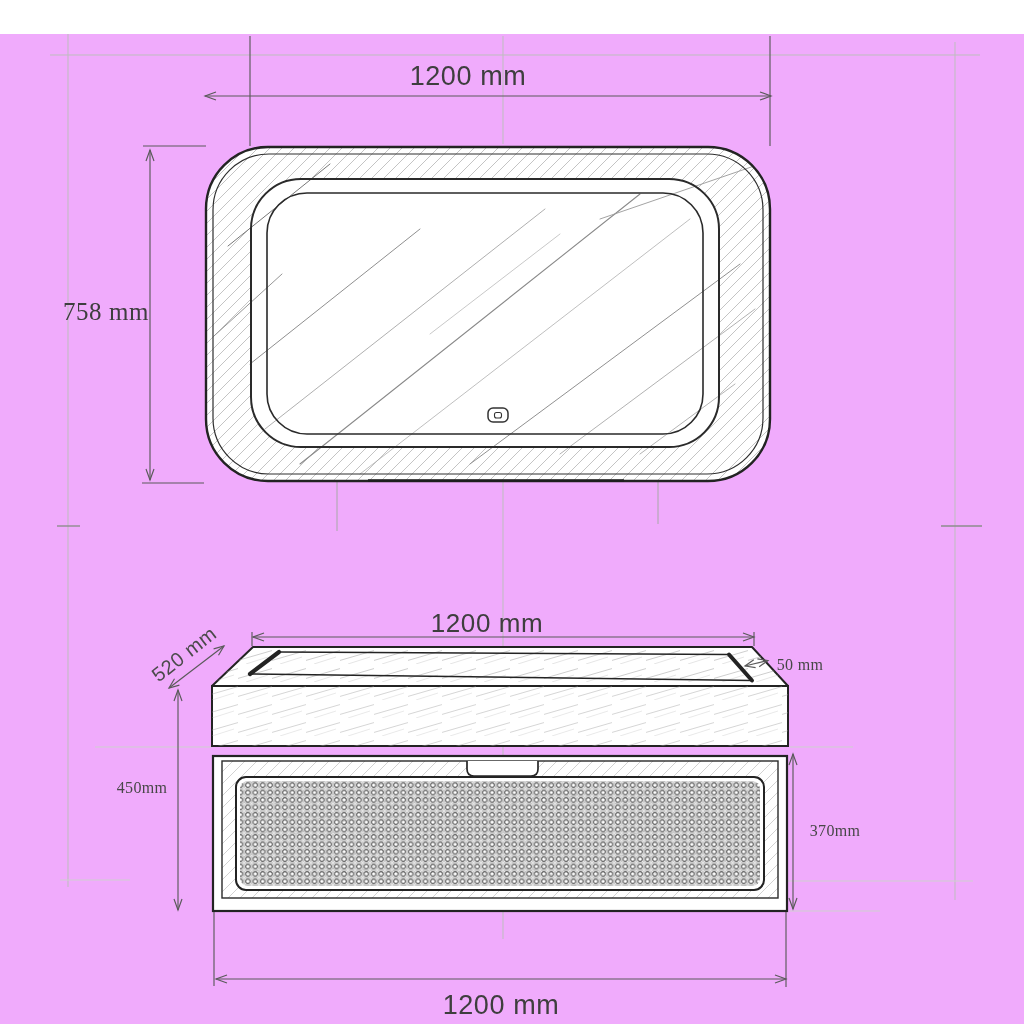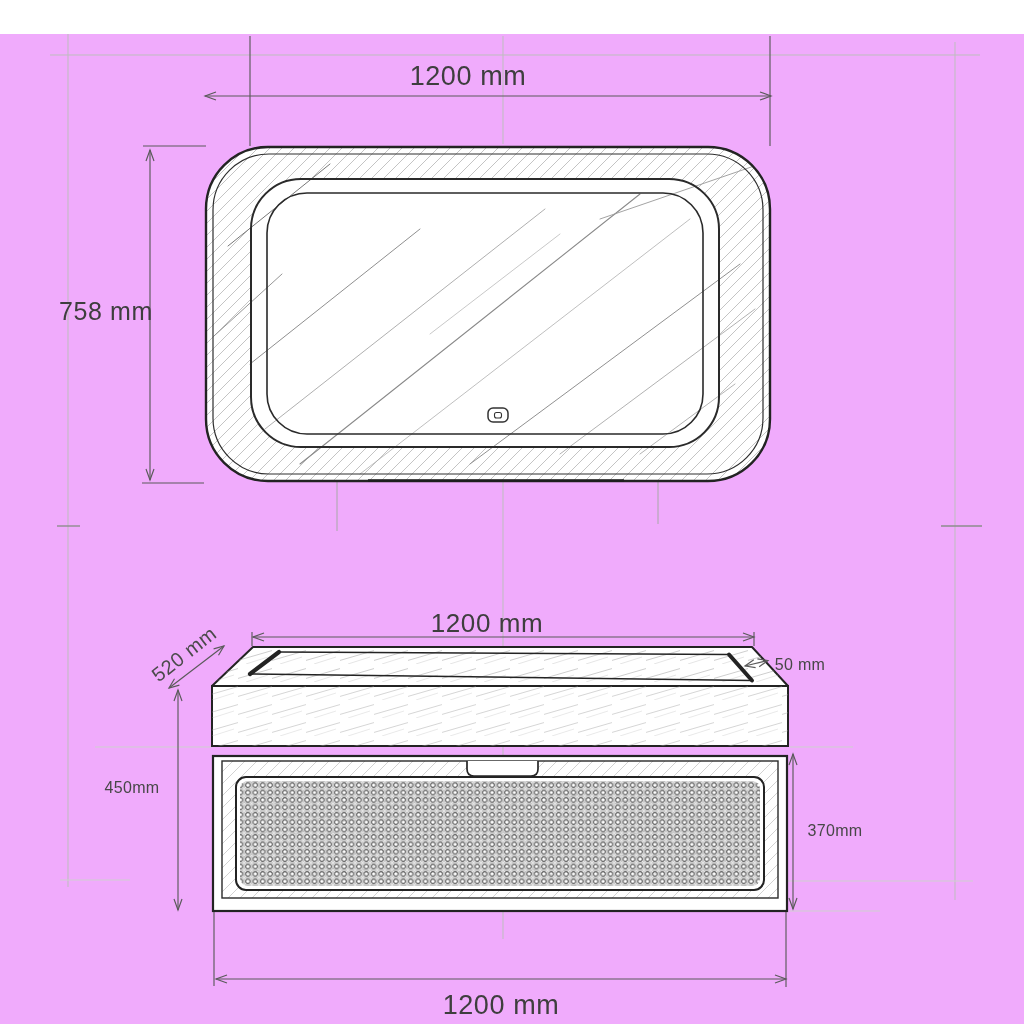--- a/index.html
+++ b/index.html
@@ -7,24 +7,24 @@
     position:relative;width:1024px;height:1024px;background:#f0abfc;
     font-family:"Liberation Sans", sans-serif;overflow:hidden;margin-top:34px;
   }
   svg{position:absolute;left:0;top:0;}
   .lbl{
     position:absolute;color:#3e3e3e;white-space:nowrap;
     transform:translate(-50%,-50%);letter-spacing:0.6px;line-height:1;
     font-family:"Liberation Sans", sans-serif;
   }
   .lbl-big{font-size:27px;font-weight:400;}
-  .lbl-med{font-size:25px;}
+  .lbl-med{font-size:25px;font-family:Liberation Serif, serif;}
   .lbl-c1200{font-size:26px;}
   .lbl-rot{font-size:20px;transform:translate(-50%,-50%) rotate(-38deg);color:#4a4a4a;}
-  .lbl-small{font-size:16px;color:#474747;letter-spacing:0.3px;}
+  .lbl-small{font-size:16px;color:#474747;letter-spacing:0.3px;font-family:Liberation Serif, serif;}
 </style>
 </head>
 <body>
 
 <div class="canvas">
 
   <svg width="1024" height="1024" viewBox="0 0 1024 1024">
     <defs>
       <pattern id="hatch" width="12" height="12" patternUnits="userSpaceOnUse">
         <path d="M0 12 L12 0" stroke="#7d7d7d" stroke-width="0.9" fill="none"></path>
@@ -160,16 +160,16 @@
       <path d="M227 941 L216 945 L227 949"></path>
       <path d="M775 941 L786 945 L775 949"></path>
     </g>
   </svg>
 
   <div class="lbl lbl-big" style="left:468px;top:42px;">1200 mm</div>
   <div class="lbl lbl-med" style="left:106px;top:277px;">758 mm</div>
   <div class="lbl lbl-c1200" style="left:487px;top:589px;">1200 mm</div>
   <div class="lbl lbl-rot" style="left:184px;top:620px;">520 mm</div>
   <div class="lbl lbl-small" style="left:800px;top:631px;">50 mm</div>
-  <div class="lbl lbl-small" style="left:132px;top:754px;">450mm</div>
+  <div class="lbl lbl-small" style="left:142px;top:754px;">450mm</div>
   <div class="lbl lbl-small" style="left:835px;top:797px;">370mm</div>
   <div class="lbl lbl-big" style="left:501px;top:971px;">1200 mm</div>
 </div>
 
 </body></html>

